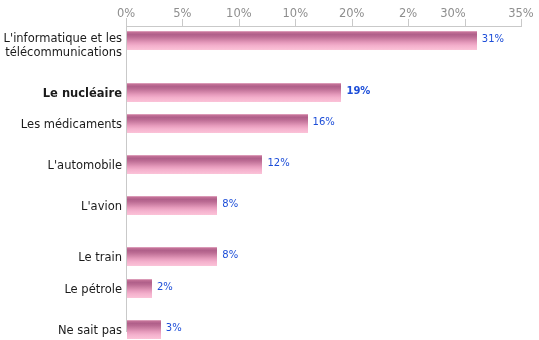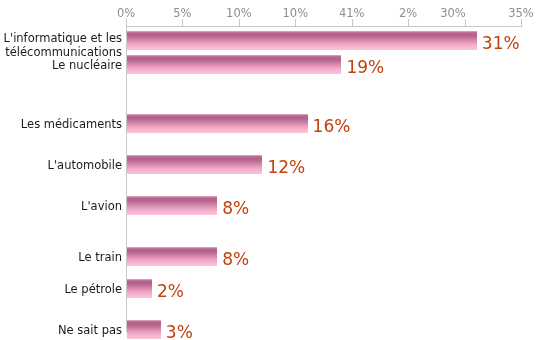--- a/index.html
+++ b/index.html
@@ -91,22 +91,22 @@
        #b0608a 18%,
        #bb6b93 30%,
        #cf82a6 45%,
        #e79cbd 62%,
        #f4b1cd 78%,
        #f9bcd4 92%,
        #fbc3d8 100%);
   }
   .val-label {
     position: absolute;
-    font-size: 17px;
-    color: #c2410c;
+    font-size: 10px;
+    color: #1d4ed8;
     white-space: nowrap;
   }
 </style>
 </head>
 <body>
 
 <div id="chart">
 
   <div class="axis-line"></div>
   <div class="vaxis-line"></div>
@@ -115,36 +115,36 @@
   <div id="ticks">
       <div class="tick" style="left: 126px;"></div>
       <div class="tick-label" style="left: 126px;">0%</div>
       <div class="tick" style="left: 182.429px;"></div>
       <div class="tick-label" style="left: 182.429px;">5%</div>
       <div class="tick" style="left: 238.857px;"></div>
       <div class="tick-label" style="left: 238.857px;">10%</div>
       <div class="tick" style="left: 295.286px;"></div>
       <div class="tick-label" style="left: 295.286px;">10%</div>
       <div class="tick" style="left: 351.714px;"></div>
-      <div class="tick-label" style="left: 351.714px;">41%</div>
+      <div class="tick-label" style="left: 351.714px;">20%</div>
       <div class="tick" style="left: 408.143px;"></div>
       <div class="tick-label" style="left: 408.143px;">2%</div>
       <div class="tick" style="left: 464.571px;"></div>
       <div class="tick-label" style="left: 453px;">30%</div>
       <div class="tick" style="left: 521px;"></div>
       <div class="tick-label" style="left: 521px;">35%</div>
     </div>
   <div id="rows">
       <div class="row" style="top: 31px;">
         <div class="cat-label" style="top: 0px;">L'informatique et les
 télécommunications</div>
         <div class="bar" title="31%" style="width: 349.857px; top: 0px;"></div>
         <div class="val-label" style="left: 481.857px; top: 2px;">31%</div>
       </div>
-      <div class="row" style="top: 55px;">
+      <div class="row" style="top: 83px; font-weight: bold;">
         <div class="cat-label" style="top: 3px;">Le nucléaire</div>
         <div class="bar" title="19%" style="width: 214.429px; top: 0px;"></div>
         <div class="val-label" style="left: 346.429px; top: 2px;">19%</div>
       </div>
       <div class="row" style="top: 113.6px;">
         <div class="cat-label" style="top: 3px;">Les médicaments</div>
         <div class="bar" title="16%" style="width: 180.571px; top: 0px;"></div>
         <div class="val-label" style="left: 312.571px; top: 2px;">16%</div>
       </div>
       <div class="row" style="top: 154.9px;">

